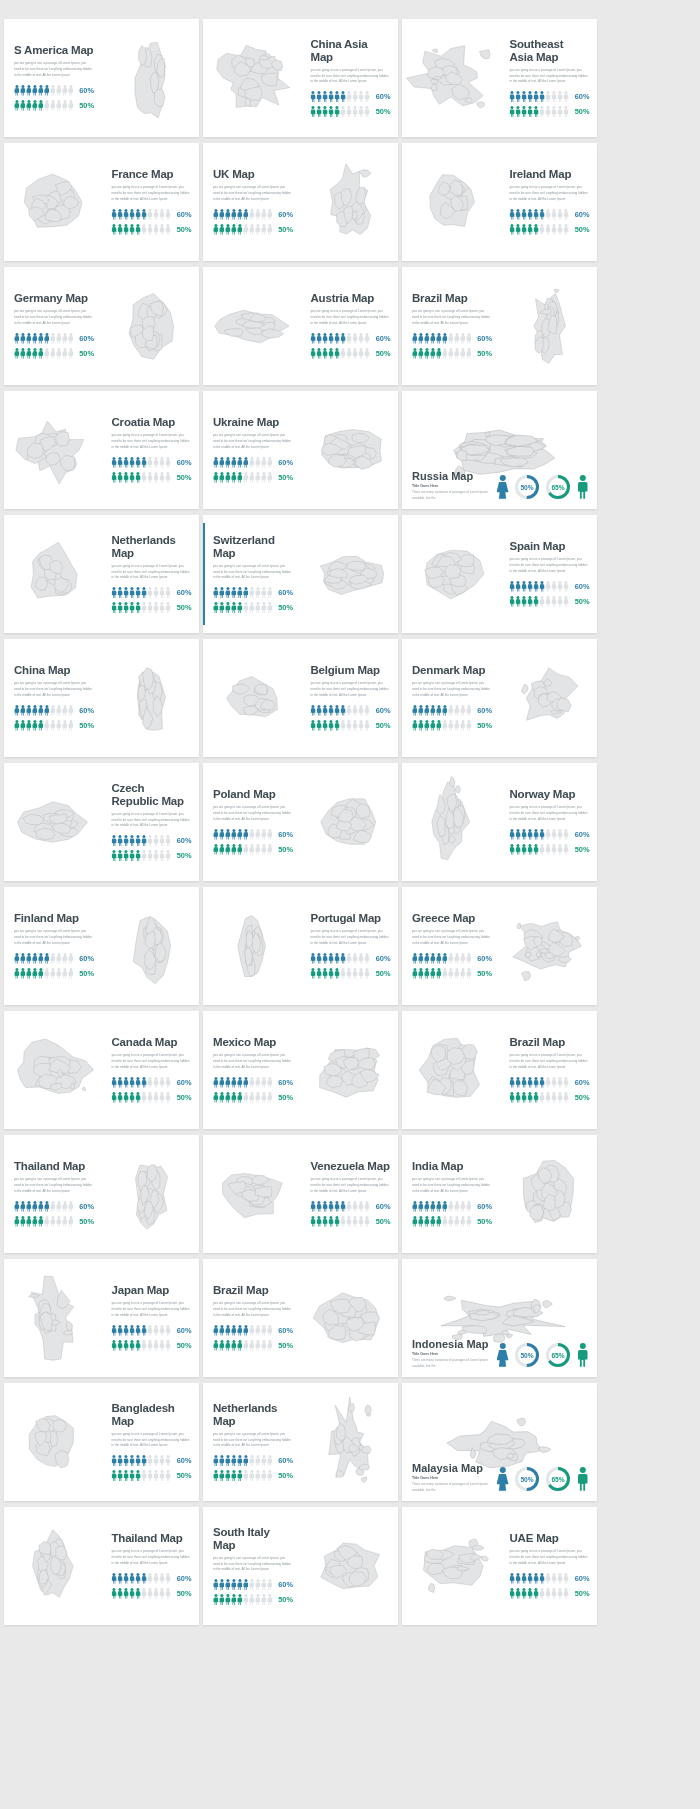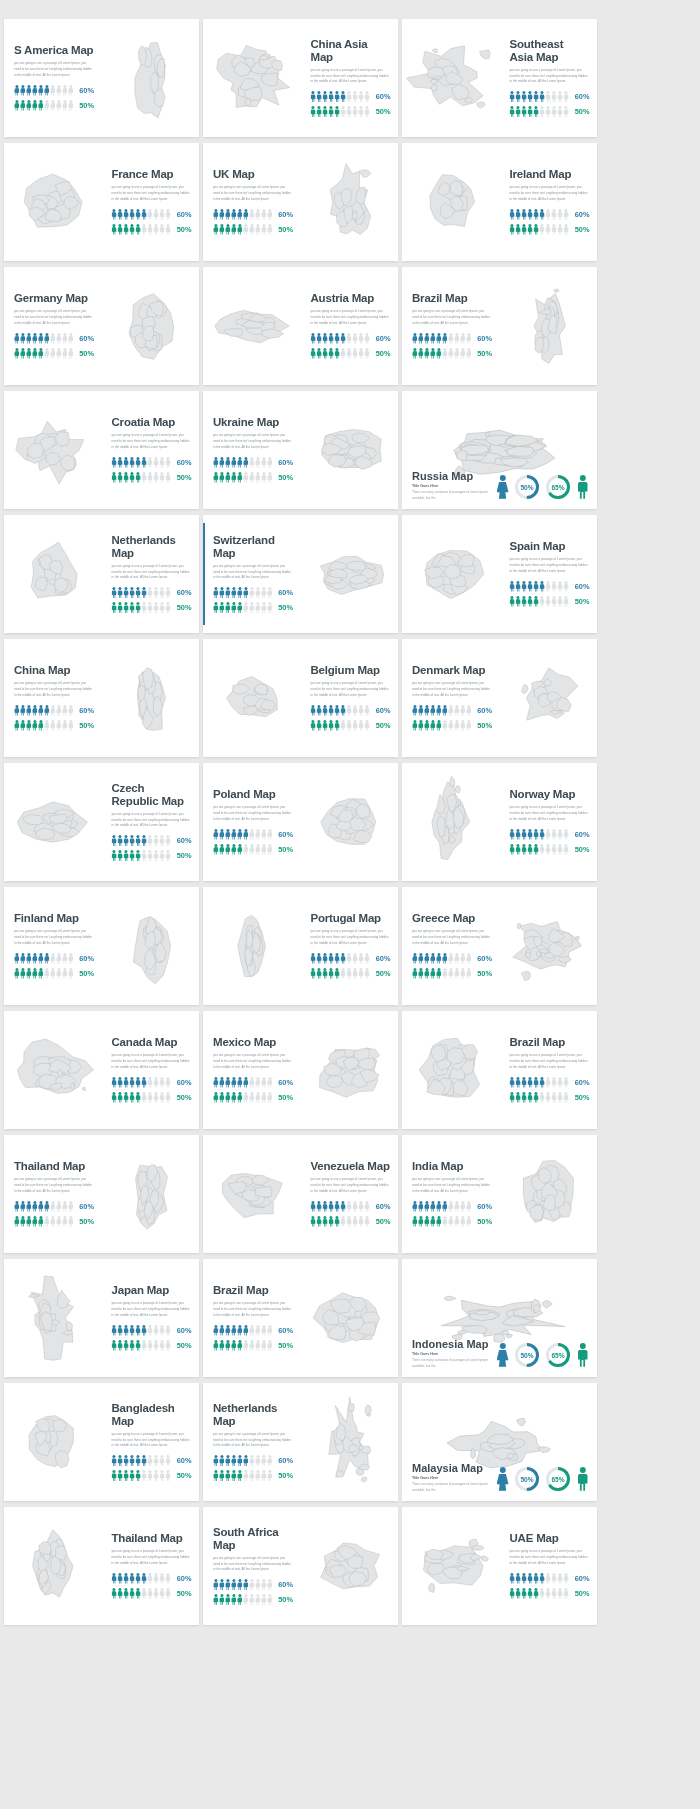--- a/index.html
+++ b/index.html
@@ -4136,21 +4136,21 @@
               <span class="head"></span>
               <span class="body"></span>
             </div>
           </div>
           <div class="pct green">50%</div>
         </div>
       </div>
     </div>
     <div class="card">
       <div class="panel left">
-        <div class="title">South Africa Map</div>
+        <div class="title">South Italy Map</div>
         <div class="blurb">you are going to use a passage of Lorem Ipsum, you need to be sure there isn't anything embarrassing hidden in the middle of text. All the Lorem Ipsum</div>
         <div class="pic-row">
           <div class="people">
             <div class="person blue">
               <span class="head"></span>
               <span class="body"></span>
             </div>
             <div class="person blue">
               <span class="head"></span>
               <span class="body"></span>

